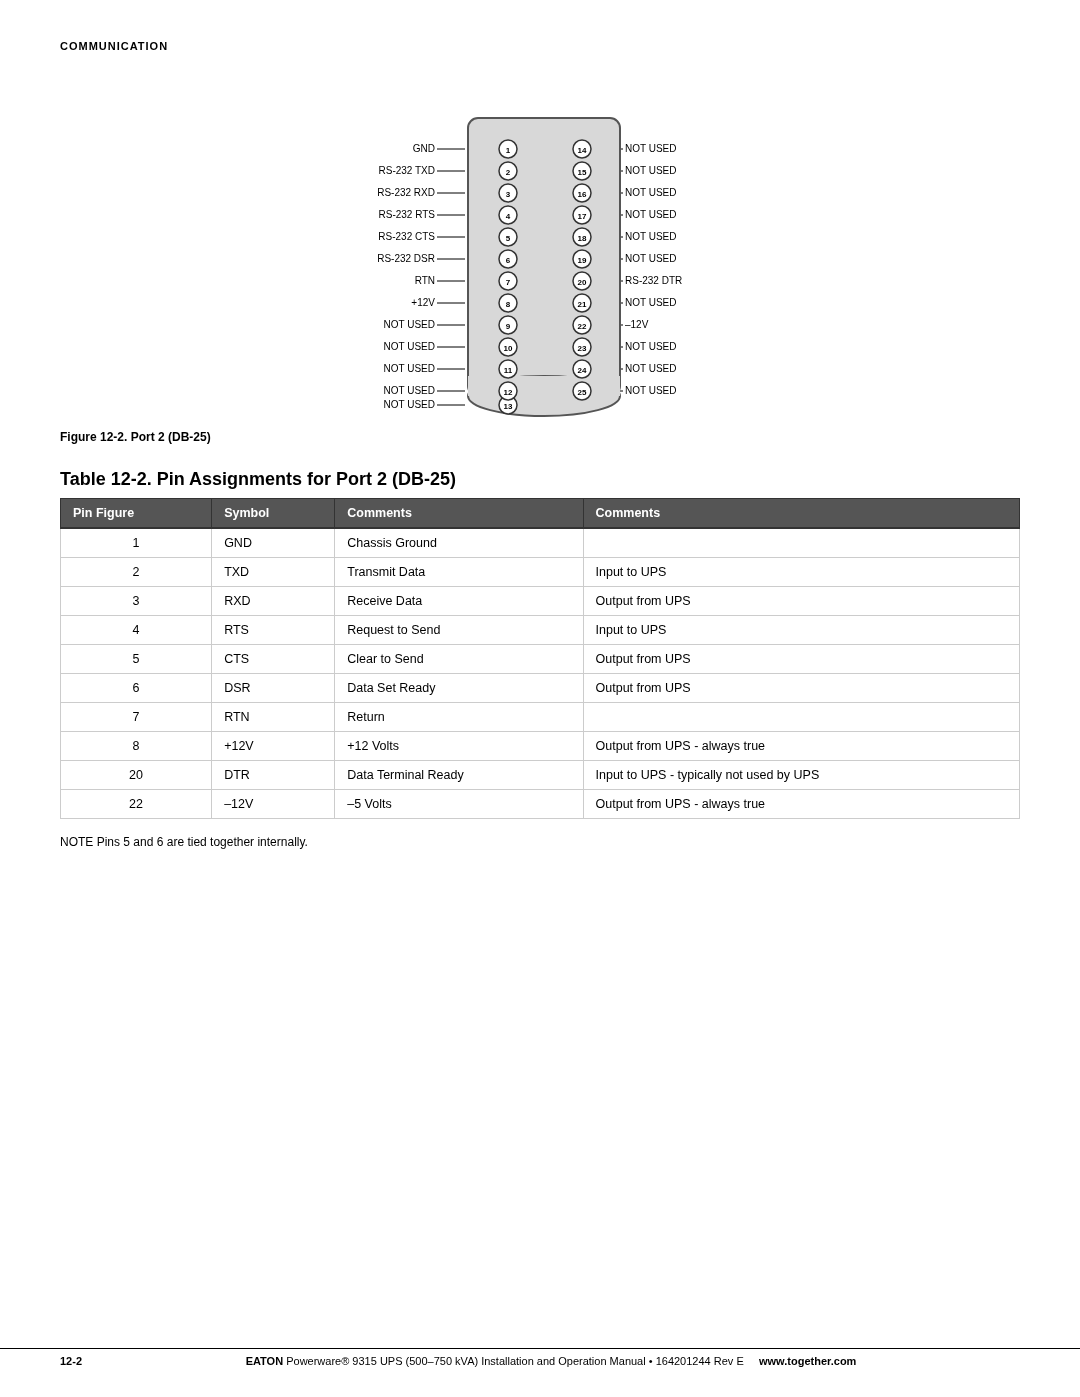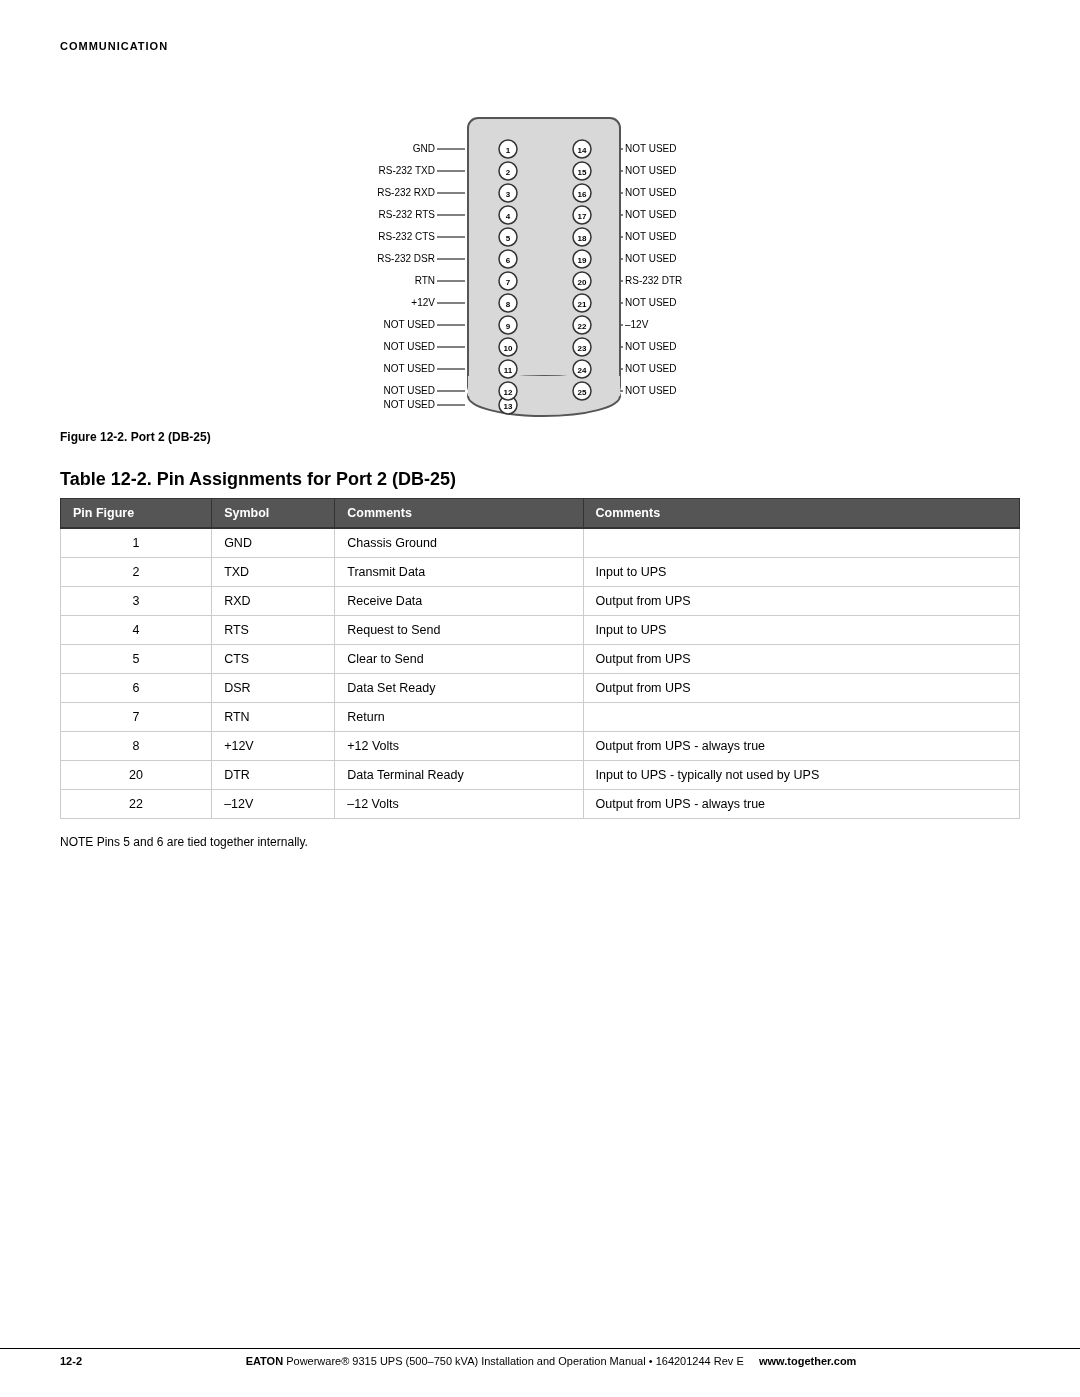--- a/index.html
+++ b/index.html
@@ -346,21 +346,21 @@
   </tr>
       <tr>
     <td style="text-align:center">20</td>
     <td>DTR</td>
     <td>Data Terminal Ready</td>
     <td>Input to UPS - typically not used by UPS</td>
   </tr>
       <tr>
     <td style="text-align:center">22</td>
     <td>–12V</td>
-    <td>–12 Volts</td>
+    <td>–5 Volts</td>
     <td>Output from UPS - always true</td>
   </tr>
     </tbody>
 </table>
 
 <div class="note">NOTE  Pins 5 and 6 are tied together internally.</div>
 
 <div class="page-footer">
   <span class="footer-left">12-2</span>
   <span class="footer-center">

